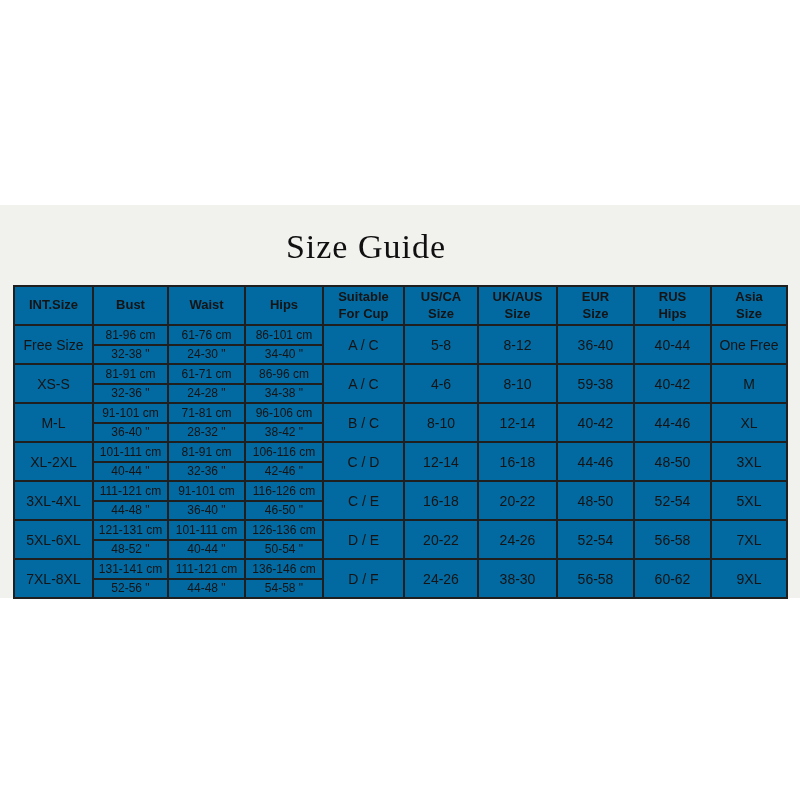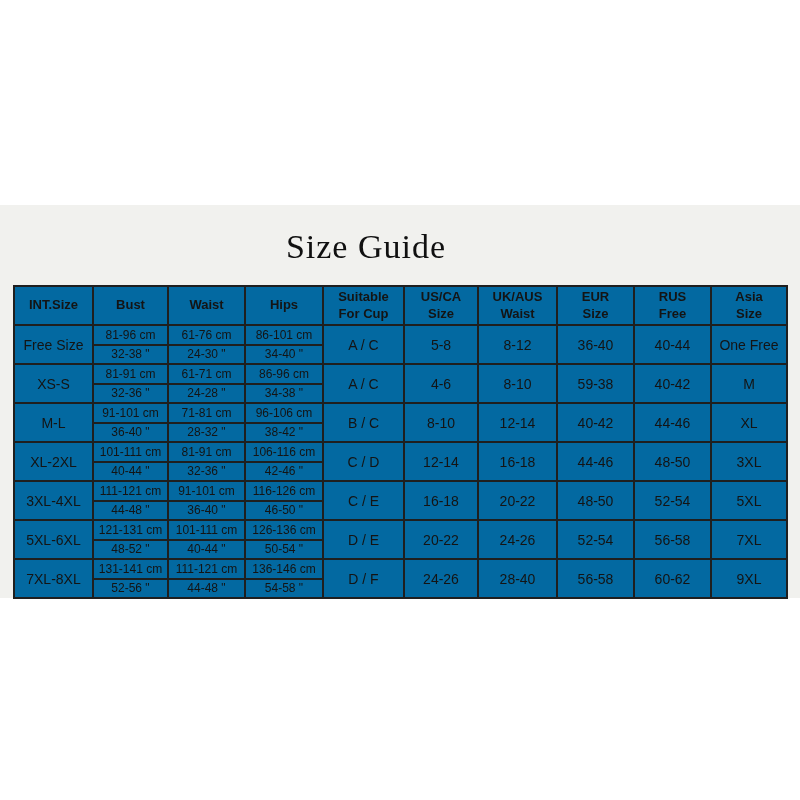--- a/index.html
+++ b/index.html
@@ -103,25 +103,25 @@
       <tr>
         <th>INT.Size</th>
         <th>Bust</th>
         <th>Waist</th>
         <th>Hips</th>
         <th>Suitable
 For Cup</th>
         <th>US/CA
 Size</th>
         <th>UK/AUS
-Waist</th>
+Size</th>
         <th>EUR
 Size</th>
         <th>RUS
-Free</th>
+Hips</th>
         <th>Asia
 Size</th>
       </tr>
     </thead>
   <tbody>
       <tr>
         <td class="cell-int">Free Size</td>
         <td class="cell-split">
           <div class="split-wrap">
             <div class="sub sub-top">81-96 cm</div>
@@ -297,19 +297,19 @@
           </div>
         </td>
         <td class="cell-split">
           <div class="split-wrap">
             <div class="sub sub-top">136-146 cm</div>
             <div class="sub">54-58 "</div>
           </div>
         </td>
         <td class="cell-cup">D / F</td>
         <td>24-26</td>
-        <td>28-40</td>
+        <td>38-30</td>
         <td>56-58</td>
         <td>60-62</td>
         <td>9XL</td>
       </tr>
     </tbody>
 </table>
 
 </body></html>

